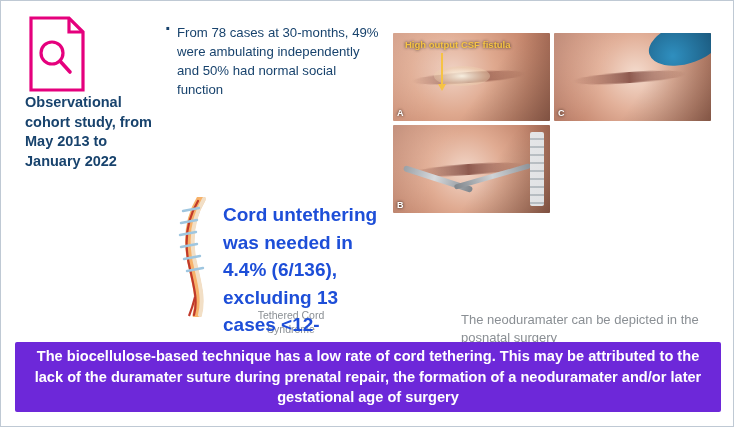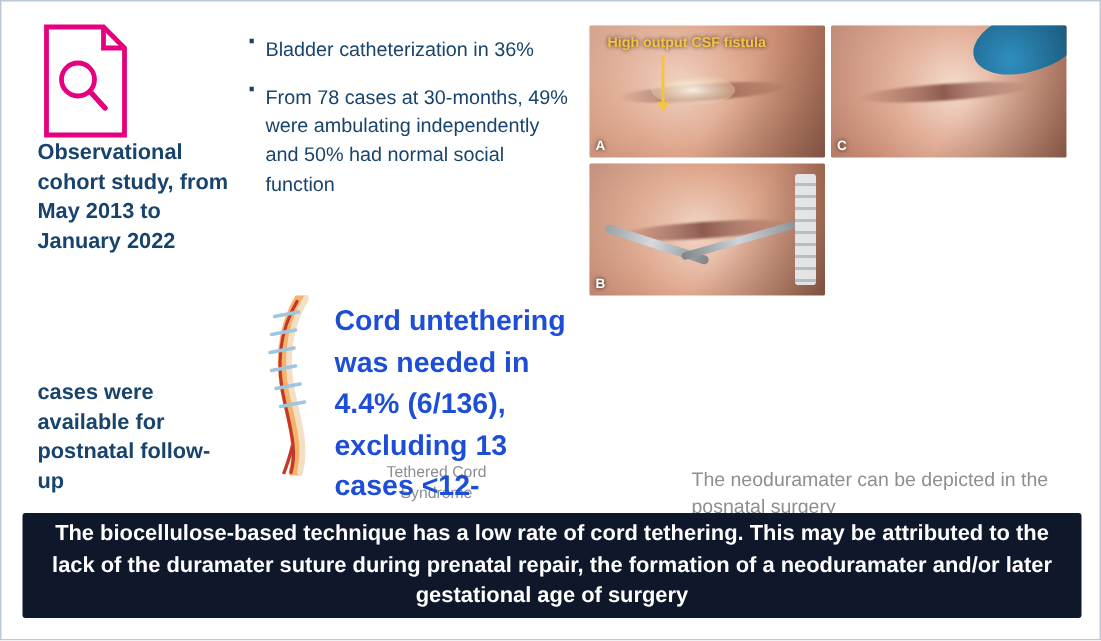--- a/index.html
+++ b/index.html
@@ -60,21 +60,21 @@
     color:#8a8f94;font-size:10.5px;line-height:1.35;text-align:center;margin-top:33px;
   }
 
   .cord-text{
     position:absolute;left:222px;top:200px;width:160px;
     color:#1d4ed8;font-weight:bold;font-size:19px;line-height:1.45;
   }
 
   
   .photo-grid{
-    position:absolute;left:392px;top:16px;width:318px;height:180px;
+    position:absolute;left:392px;top:32px;width:318px;height:180px;
     display:grid;grid-template-columns:1fr 1fr;grid-template-rows:1fr 1fr;
     gap:4px;
   }
   .photo{
     position:relative;overflow:hidden;border-radius:1px;
   }
   .p-a{background:
       radial-gradient(circle at 38% 44%, #f0d2c4 0%, #dfa98f 38%, #c98a70 70%, #b0705a 100%);}
   .p-b{background:
       radial-gradient(circle at 46% 52%, #f2d6c8 0%, #e0ab92 40%, #c78b72 72%, #ab6c56 100%);}
@@ -151,21 +151,21 @@
   .arrow-neo{left:62%;top:20px;height:26px;}
 
   .photo-caption{
     position:absolute;left:460px;top:272px;width:250px;
     color:#8a8f94;font-size:13px;line-height:1.4;margin-top:38px;
   }
 
   
   .banner{
     position:absolute;left:14px;top:341px;width:706px;height:70px;
-    background:#0f172a;border-radius:2px;
+    background:#6d28d9;border-radius:2px;
     display:flex;align-items:center;justify-content:center;
     text-align:center;
   }
   .banner p{
     margin:0;color:#ffffff;font-weight:bold;font-size:14.6px;line-height:1.4;
     padding:0 12px;
   }
 </style>
 </head>
 <body>
@@ -177,24 +177,22 @@
       <path d="M6 3 H44 L58 17 V75 H6 Z" fill="none" stroke="#e5007d" stroke-width="3.2"></path>
       <path d="M44 3 V17 H58" fill="none" stroke="#e5007d" stroke-width="3.2"></path>
       <circle cx="27" cy="38" r="11" fill="none" stroke="#e5007d" stroke-width="3.2"></circle>
       <line x1="35" y1="46" x2="45" y2="57" stroke="#e5007d" stroke-width="3.6" stroke-linecap="round"></line>
       <line x1="22" y1="56" x2="46" y2="56" stroke="#e5007d" stroke-width="0"></line>
     </svg>
   </div>
 
   <div class="left-caption">Observational cohort study, from May 2013 to January 2022</div>
 
-  <div class="big-number-caption">cases were available for postnatal follow-up</div>
 
   <div class="bullets">
-    <div class="bullet">Bladder catheterization in 36%</div>
     <div class="bullet">From 78 cases at 30-months, 49% were ambulating independently and 50% had normal social function</div>
   </div>
 
   <div class="spine">
     <svg width="70" height="120" viewBox="0 0 70 120">
       <path d="M30 2 C18 22 16 46 22 70 C26 88 30 102 26 118" fill="none" stroke="#f7b26a" stroke-width="9" stroke-linecap="round"></path>
       <path d="M33 2 C21 22 19 46 25 70 C29 88 33 102 29 118" fill="none" stroke="#f2dfc6" stroke-width="4" stroke-linecap="round"></path>
       <path d="M27 4 C15 24 13 48 19 72 C23 90 27 104 23 118" fill="none" stroke="#c0392b" stroke-width="2.2" stroke-linecap="round"></path>
       <g stroke="#9ec6e0" stroke-width="2.4" stroke-linecap="round">
         <line x1="12" y1="14" x2="28" y2="11"></line>

